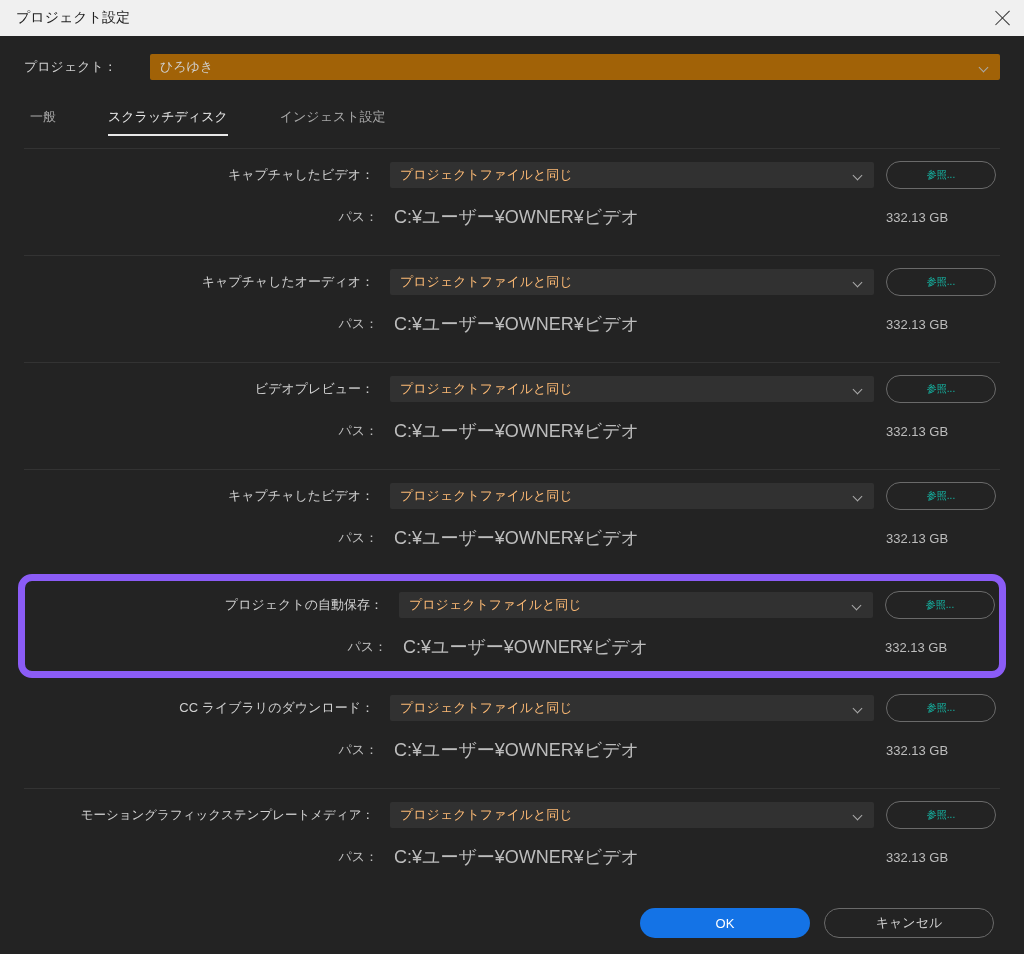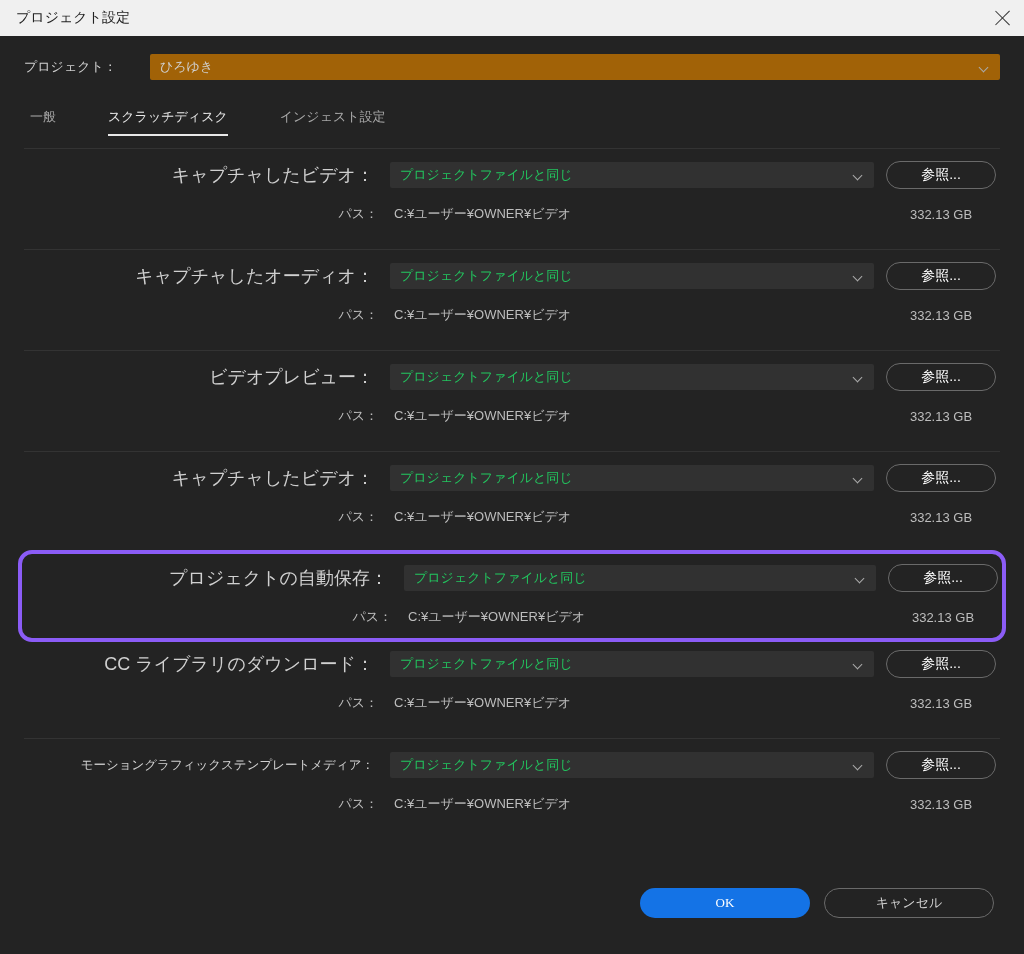--- a/index.html
+++ b/index.html
@@ -73,69 +73,69 @@
   }
   .section:first-of-type { border-top:none; }
 
   .row1 {
     display:flex; align-items:center; gap:12px;
   }
   .lbl {
     width: 350px;
     text-align:right;
     color:#d0d0d0;
-    font-size:18px;
+    font-size:13px;
     padding-right:4px;
   }
   .dropdown {
     flex:1;
     background:#313131;
     border-radius:2px;
     height:26px;
     display:flex; align-items:center; justify-content:space-between;
     padding:0 10px;
-    color:#22c55e;
+    color:#fdba74;
     font-size:13px;
   }
   .browse-btn {
     width:110px;
     height:28px;
     border:1px solid #6a6a6a;
     border-radius:14px;
     background:transparent;
-    color:#ffffff;
-    font-size:14px;
+    color:#14b8a6;
+    font-size:10px;
     display:flex;align-items:center;justify-content:center;
     cursor:pointer;
   }
   .row2 {
     display:flex; align-items:center; gap:12px;
     margin-top:16px;
   }
   .pathlbl {
     width:350px; text-align:right; color:#bdbdbd; font-size:13px;
   }
   .pathval {
-    flex:1; color:#bdbdbd; font-size:13px; padding-left:4px;
+    flex:1; color:#bdbdbd; font-size:18px; padding-left:4px;
   }
   .size {
-    width:110px; text-align:center; color:#bdbdbd; font-size:13px;
+    width:110px; text-align:left; color:#bdbdbd; font-size:13px;
   }
 
   .highlight-wrap {
-    border:4px solid #8b5cf6;
+    border:7px solid #8b5cf6;
     border-radius:14px;
-    padding: 10px 4px 12px 20px;
-    margin: -2px -6px 2px -6px;
+    padding: 10px 4px 12px 12px;
+    margin: -2px -6px 10px -6px;
   }
 
   .footer {
     position:absolute;
-    bottom:36px; right:30px;
-    display:flex; gap:14px;font-family:Liberation Serif, serif;
+    bottom:16px; right:30px;
+    display:flex; gap:14px;
   }
   .ok-btn {
     width:170px; height:30px;
     background:#1473e6;
     color:#fff;
     border:none; border-radius:15px;
     font-size:13px;
     cursor:pointer;
     display:flex;align-items:center;justify-content:center;
   }

